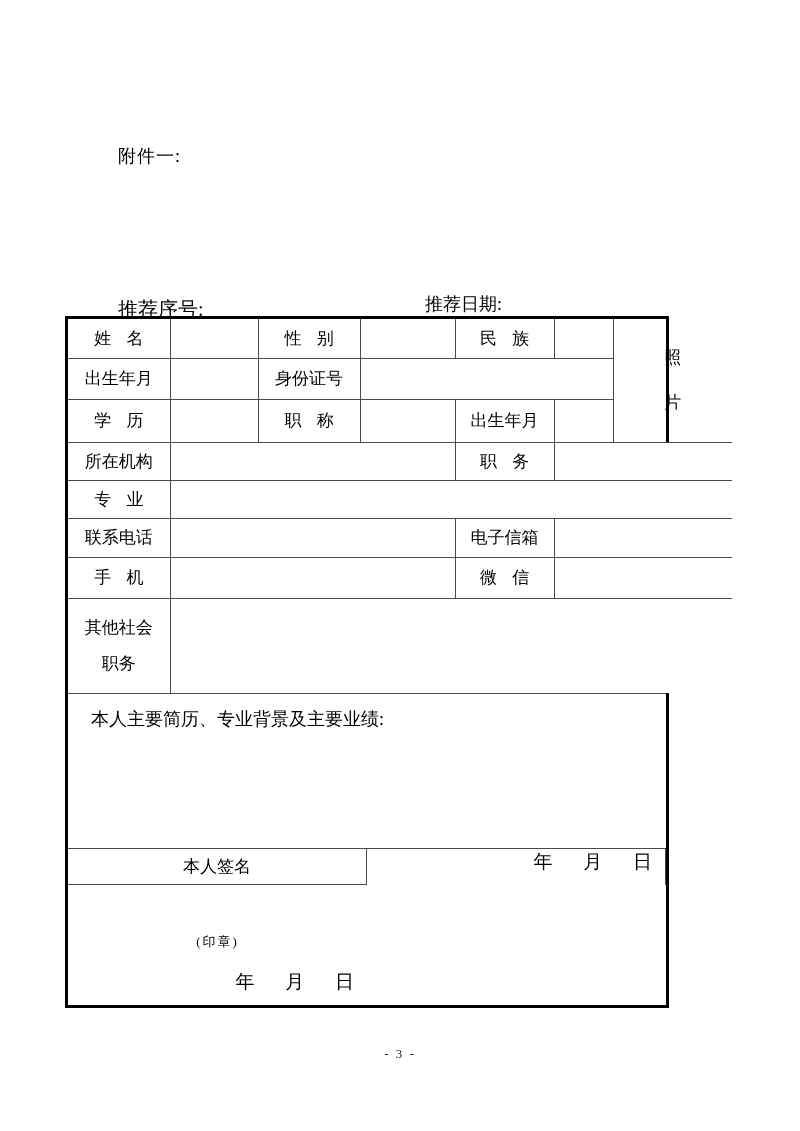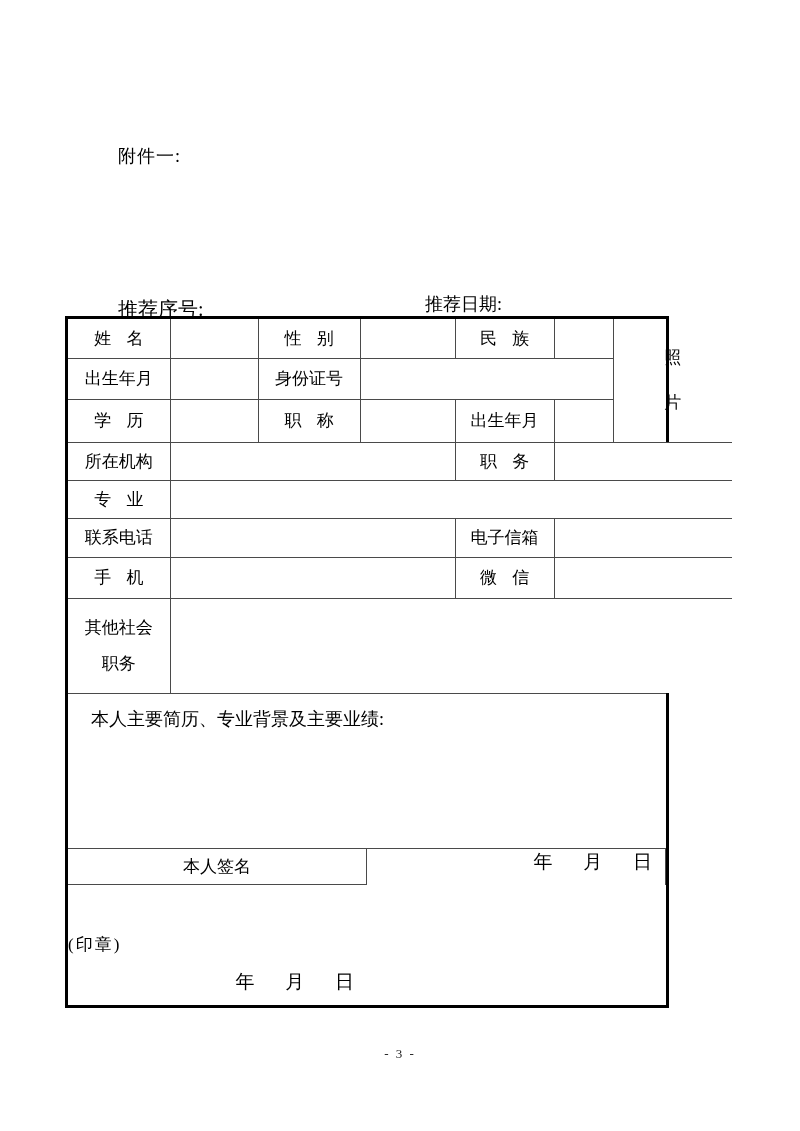--- a/index.html
+++ b/index.html
@@ -74,21 +74,21 @@
     text-align: center; line-height: 36px; font-size: 17px;
   }
   .cell-left { border-right: 1px solid #4a4a4a; }
   .sign-body { position: relative; }
   .date-line {
     position: absolute; right: 13px; bottom: 10px;
     font-size: 19px; word-spacing: 26px; white-space: nowrap;
   }
   .seal-line {
     position: absolute; top: 48px; left: 0; right: 0;
-    text-align: left; font-size: 17px; letter-spacing: 2px;
+    text-align: center; font-size: 13px; letter-spacing: 2px;
   }
 
   
   .page-number {
     position: absolute; left: 0; right: 0; top: 1046px;
     text-align: center; font-size: 13px; letter-spacing: 2px;
     color: #1a1a1a;
   }
 </style>
 </head>

